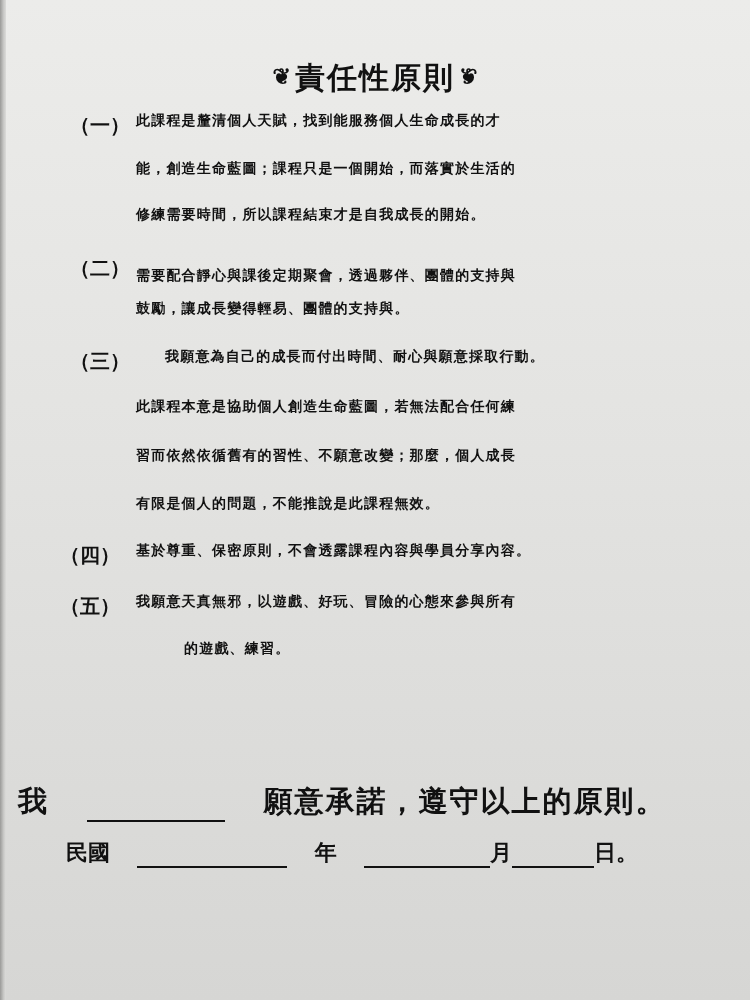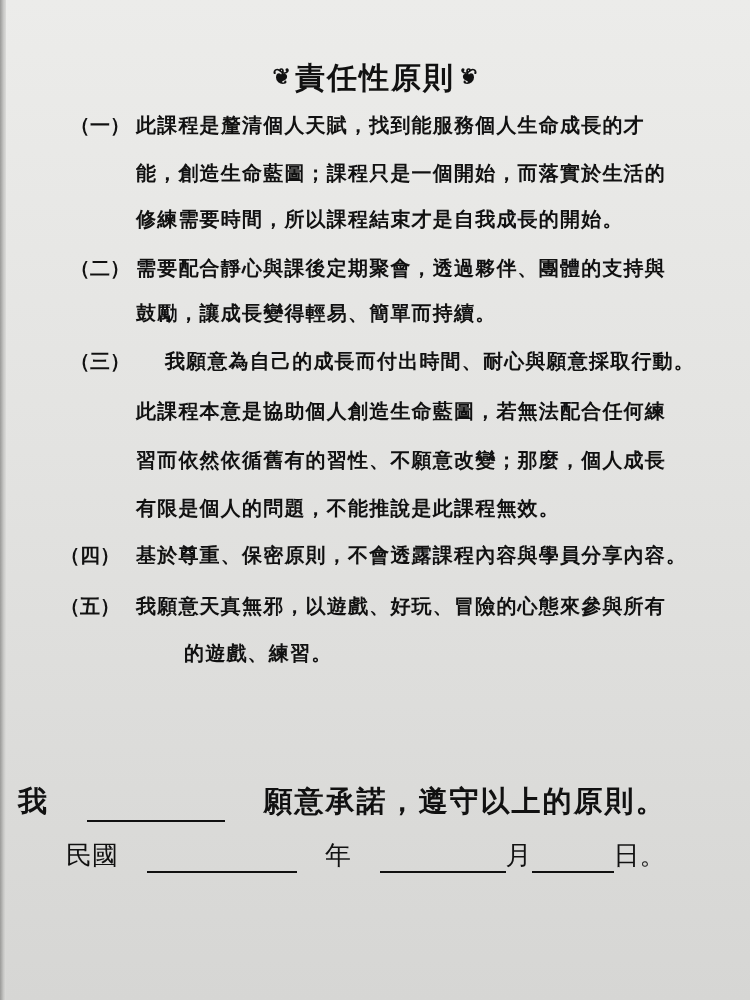--- a/index.html
+++ b/index.html
@@ -52,21 +52,21 @@
       left: 70px;
       width: 56px;
       font-size: 20px;
       font-weight: bold;
       white-space: nowrap;
     }
     .clause-num.wide { left: 60px; }
     .line {
       position: absolute;
       left: 136px;
-      font-size: 20px;
+      font-size: 14px;
       font-weight: bold;
       letter-spacing: 1.2px;
       white-space: nowrap;
     }
 
     .pledge {
       position: absolute;
       top: 782px;
       left: 18px;
       font-size: 29px;
@@ -77,22 +77,22 @@
     .blank {
       display: inline-block;
       border-bottom: 2.5px solid #111;
       vertical-align: bottom;
       height: 28px;
     }
     .date-row {
       position: absolute;
       top: 838px;
       left: 66px;
-      font-size: 26px;
-      font-weight: normal;
+      font-size: 22px;
+      font-weight: bold;
       white-space: nowrap;
     }
     .date-row .blank { height: 22px; border-bottom-width: 2px; }
     .gap { display: inline-block; }
   </style>
 </head>
 <body>
 
 <div class="page-edge"></div>
 
@@ -102,22 +102,22 @@
 
 <div class="clause" style="top:112px;">
   <span class="clause-num" style="top:0;">（一）</span>
   <span class="line" style="top:0;">此課程是釐清個人天賦，找到能服務個人生命成長的才</span>
   <span class="line" style="top:48px;">能，創造生命藍圖；課程只是一個開始，而落實於生活的</span>
   <span class="line" style="top:94px;text-align:right;">修練需要時間，所以課程結束才是自我成長的開始。</span>
 </div>
 
 <div class="clause" style="top:255px;">
   <span class="clause-num" style="top:0;">（二）</span>
-  <span class="line" style="top:0;text-align:right;">需要配合靜心與課後定期聚會，透過夥伴、團體的支持與</span>
-  <span class="line" style="top:45px;">鼓勵，讓成長變得輕易、簡單而持續。</span>
+  <span class="line" style="top:12px;text-align:right;">需要配合靜心與課後定期聚會，透過夥伴、團體的支持與</span>
+  <span class="line" style="top:45px;">鼓勵，讓成長變得輕易、團體的支持與。</span>
 </div>
 
 <div class="clause" style="top:348px;">
   <span class="clause-num" style="top:0;">（三）</span>
   <span class="line" style="top:0;margin-left:29px;">我願意為自己的成長而付出時間、耐心與願意採取行動。</span>
   <span class="line" style="top:50px;">此課程本意是協助個人創造生命藍圖，若無法配合任何練</span>
   <span class="line" style="top:99px;">習而依然依循舊有的習性、不願意改變；那麼，個人成長</span>
   <span class="line" style="top:147px;">有限是個人的問題，不能推說是此課程無效。</span>
 </div>
 

